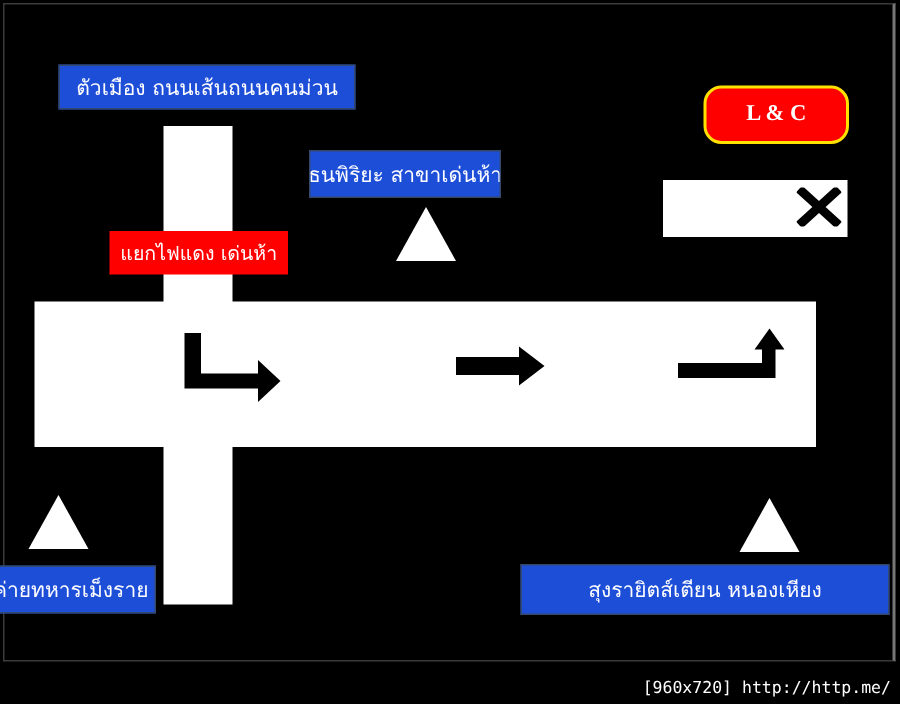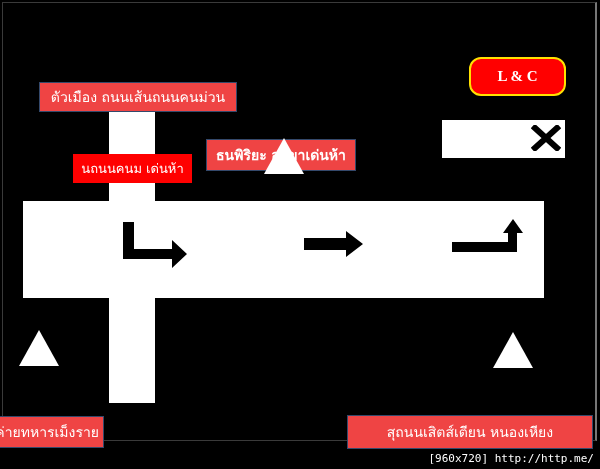--- a/index.html
+++ b/index.html
@@ -2,22 +2,22 @@
 <html><head>
 <meta charset="utf-8">
 <style>
   html, body { margin: 0; padding: 0; background: #000; }
   body { width: 600px; height: 469px; position: relative; overflow: hidden;
          font-family: "DejaVu Sans", "Liberation Sans", sans-serif; }
   .frame { position: absolute; left: 2px; top: 2px; width: 592px; height: 437px;
            border: 1px solid #3a3a3a; border-right: 2px solid #777; }
   .road { position: absolute; background: #fff; }
   .label { position: absolute; color: #fff; font-size: 14px; white-space: nowrap;
-           border: 1px solid #34496b; background: #ef4444; box-sizing: border-box;
-           display: flex; align-items: center; justify-content: center; overflow: hidden; margin-top: 39px; }
+           border: 1px solid #34496b; background: #1d4ed8; box-sizing: border-box;
+           display: flex; align-items: center; justify-content: center; overflow: hidden; }
   .red-label { position: absolute; background: #ff0000; color: #fff; font-size: 13px;
                display: flex; align-items: center; justify-content: center; white-space: nowrap; }
   .brand { position: absolute; background: #ff0000; border: 2px solid #ffe100; box-sizing: border-box;
            color: #fff; font-family: "Liberation Serif", "DejaVu Serif", serif; font-weight: bold;
            font-size: 15px; display: flex; align-items: center; justify-content: center; }
   .tri { position: absolute; width: 0; height: 0;
          border-left: 20px solid transparent; border-right: 20px solid transparent;
          border-bottom: 36px solid #fff; }
   .footer { position: absolute; right: 6px; bottom: 4px; color: #fff; font-size: 11px;
             font-family: "DejaVu Sans Mono", "Liberation Mono", monospace; }
@@ -27,29 +27,29 @@
 <body>
 
 <div class="frame"></div>
 
 <div class="road" style="left:23px; top:201px; width:521px; height:97px;"></div>
 <div class="road" style="left:109px; top:84px; width:46px; height:319px;"></div>
 <div class="road" style="left:442px; top:120px; width:123px; height:38px;"></div>
 
 <div class="label" style="left:39px; top:43px; width:198px; height:30px;">ตัวเมือง  ถนนเส้นถนนคนม่วน</div>
 
-<div class="label" style="left:206px; top:100px; width:150px; height:32px;font-weight:bold;">ธนพิริยะ  สาขาเด่นห้า</div>
+<div class="label" style="left:206px; top:100px; width:128px; height:32px;">ธนพิริยะ  สาขาเด่นห้า</div>
 
-<div class="red-label" style="left:73px; top:154px; width:119px; height:29px;">นถนนคนม เด่นห้า</div>
+<div class="red-label" style="left:73px; top:154px; width:119px; height:29px;">แยกไฟแดง เด่นห้า</div>
 
 <div class="label" style="left:-4px; top:377px; width:108px; height:32px; justify-content:flex-end; padding-right:4px;">
   <span>ค่ายทหารเม็งราย</span>
 </div>
 
-<div class="label" style="left:347px; top:376px; width:246px; height:34px;">สุถนนเสิตส์เตียน หนองเหียง</div>
+<div class="label" style="left:347px; top:376px; width:246px; height:34px;">สุงรายิตส์เตียน หนองเหียง</div>
 
 <div class="brand" style="left:469px; top:57px; width:97px; height:39px;border-radius:12px;">L &amp; C</div>
 
 <svg style="left:531px; top:125px;" width="30" height="26" viewBox="0 0 30 26">
   <path d="M4 3 L26 23 M26 3 L4 23" stroke="#000" stroke-width="6" stroke-linecap="square"></path>
 </svg>
 
 <div class="tri" style="left:264px; top:138px;"></div>
 <div class="tri" style="left:19px; top:330px;"></div>
 <div class="tri" style="left:493px; top:332px;"></div>

